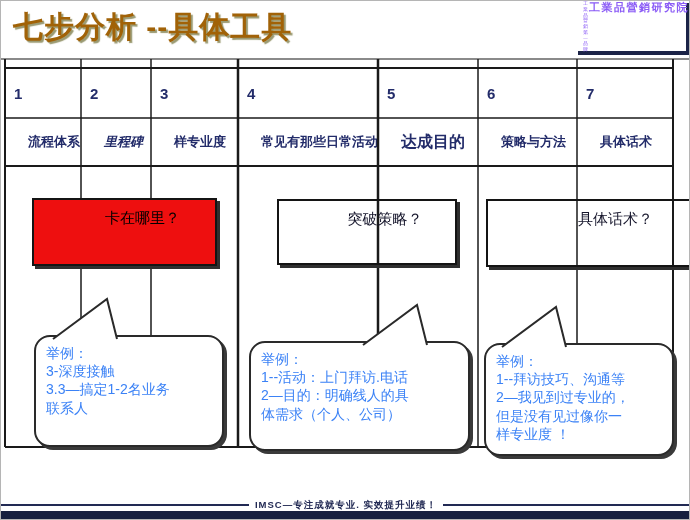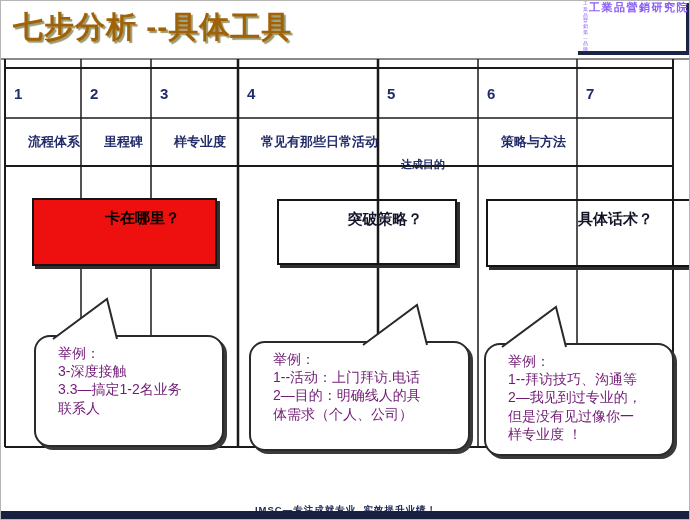--- a/index.html
+++ b/index.html
@@ -14,33 +14,33 @@
   .logo{left:577px;top:2px;width:112px;height:52px;background:#ffffff;
         border-right:4px solid #1b2347;border-bottom:4px solid #1b2347;
         display:flex;align-items:center;gap:3px;padding:1px 2px;box-sizing:border-box;}
   .logo-text{display:flex;flex-direction:row;line-height:1.15;color:#8b5cf6;}
   .logo-tagline{font-size:5px;letter-spacing:1px;}
   .logo-name{font-size:11px;font-weight:bold;letter-spacing:1.5px;white-space:nowrap;}
   .logo-en{font-size:5.5px;white-space:nowrap;}
   
   .colnum{font-size:15px;font-weight:bold;color:#232c6a;display:flex;align-items:center;padding-left:9px;box-sizing:border-box;height:50px;top:67px;}
   .collabel{font-size:13px;font-weight:bold;color:#232c6a;display:flex;align-items:center;padding-left:23px;box-sizing:border-box;height:48px;top:117px;white-space:nowrap;}
-  .collabel.big{font-size:11px;margin-top:22px;}
+  .collabel.big{font-size:16px;}
   
   .callout{box-sizing:border-box;border:2px solid #141414;text-align:center;
-           font-size:15px;font-weight:bold;color:#14142a;padding-top:9px;z-index:2;
+           font-size:15px;font-weight:normal;color:#14142a;padding-top:9px;z-index:2;
            box-shadow:3px 3px 0 #2f2f2f;background:transparent;padding-left:36px;}
   .callout.red{background:#ee0f0f;color:#000000;}
   
   .bubble{box-sizing:border-box;background:#ffffff;border:2px solid #2a2a2a;border-radius:16px;
-          box-shadow:3px 3px 0 #3a3a3a;z-index:3;padding:7px 22px;font-size:14px;
-          color:#701a75;line-height:1.3;white-space:pre-line;}
+          box-shadow:3px 3px 0 #3a3a3a;z-index:3;padding:7px 10px;font-size:14px;
+          color:#3b82f6;line-height:1.3;white-space:pre-line;}
   .tail{z-index:4;}
   
-  .footer-row{left:0;top:497px;width:690px;height:14px;display:flex;align-items:center;gap:6px;z-index:5;flex-direction:column;}
+  .footer-row{left:0;top:497px;width:690px;height:14px;display:flex;align-items:center;gap:6px;z-index:5;}
   .footer-line{height:2px;background:#222a54;flex:1;}
   .footer-text{font-size:9.5px;font-weight:bold;color:#222a54;letter-spacing:1px;white-space:nowrap;}
   .bottom-bar{left:0;top:510px;width:690px;height:8px;background:#17203f;z-index:5;}
 </style>
 </head>
 <body>
 
 <div id="slide">
 
   <div class="abs title">七步分析 --具体工具</div>
@@ -82,25 +82,26 @@
 
   <div class="abs colnum" style="left:4px;width:76px;">1</div>
   <div class="abs colnum" style="left:80px;width:70px;">2</div>
   <div class="abs colnum" style="left:150px;width:87px;">3</div>
   <div class="abs colnum" style="left:237px;width:140px;">4</div>
   <div class="abs colnum" style="left:377px;width:100px;">5</div>
   <div class="abs colnum" style="left:477px;width:99px;">6</div>
   <div class="abs colnum" style="left:576px;width:96px;">7</div>
 
   <div class="abs collabel" style="left:4px;width:76px;">流程体系</div>
-  <div class="abs collabel" style="left:80px;width:70px;">里程碑</div>
+  <div class="abs collabel" style="left:80px;width:70px;font-style:italic;">里程碑</div>
   <div class="abs collabel" style="left:150px;width:87px;">样专业度</div>
   <div class="abs collabel" style="left:237px;width:140px;border-radius:6px;">常见有那些日常活动</div>
   <div class="abs collabel big" style="left:377px;width:100px;">达成目的</div>
   <div class="abs collabel" style="left:477px;width:90px;">策略与方法</div>
+  <div class="abs collabel" style="left:576px;width:96px;">具体话术</div>
 
   <div class="abs callout red" style="left:31px;top:197px;width:185px;height:68px;">卡在哪里？</div>
   <div class="abs callout" style="left:247px;top:198px;width:180px;height:66px;margin-left:29px;">突破策略？</div>
   <div class="abs callout" style="left:485px;top:198px;width:223px;height:68px;">具体话术？</div>
 
   <div class="abs bubble" style="left:33px;top:334px;width:190px;height:112px;">举例：
 3-深度接触
 3.3—搞定1-2名业务
 联系人</div>
   <div class="abs bubble" style="left:248px;top:340px;width:221px;height:110px;">举例：

